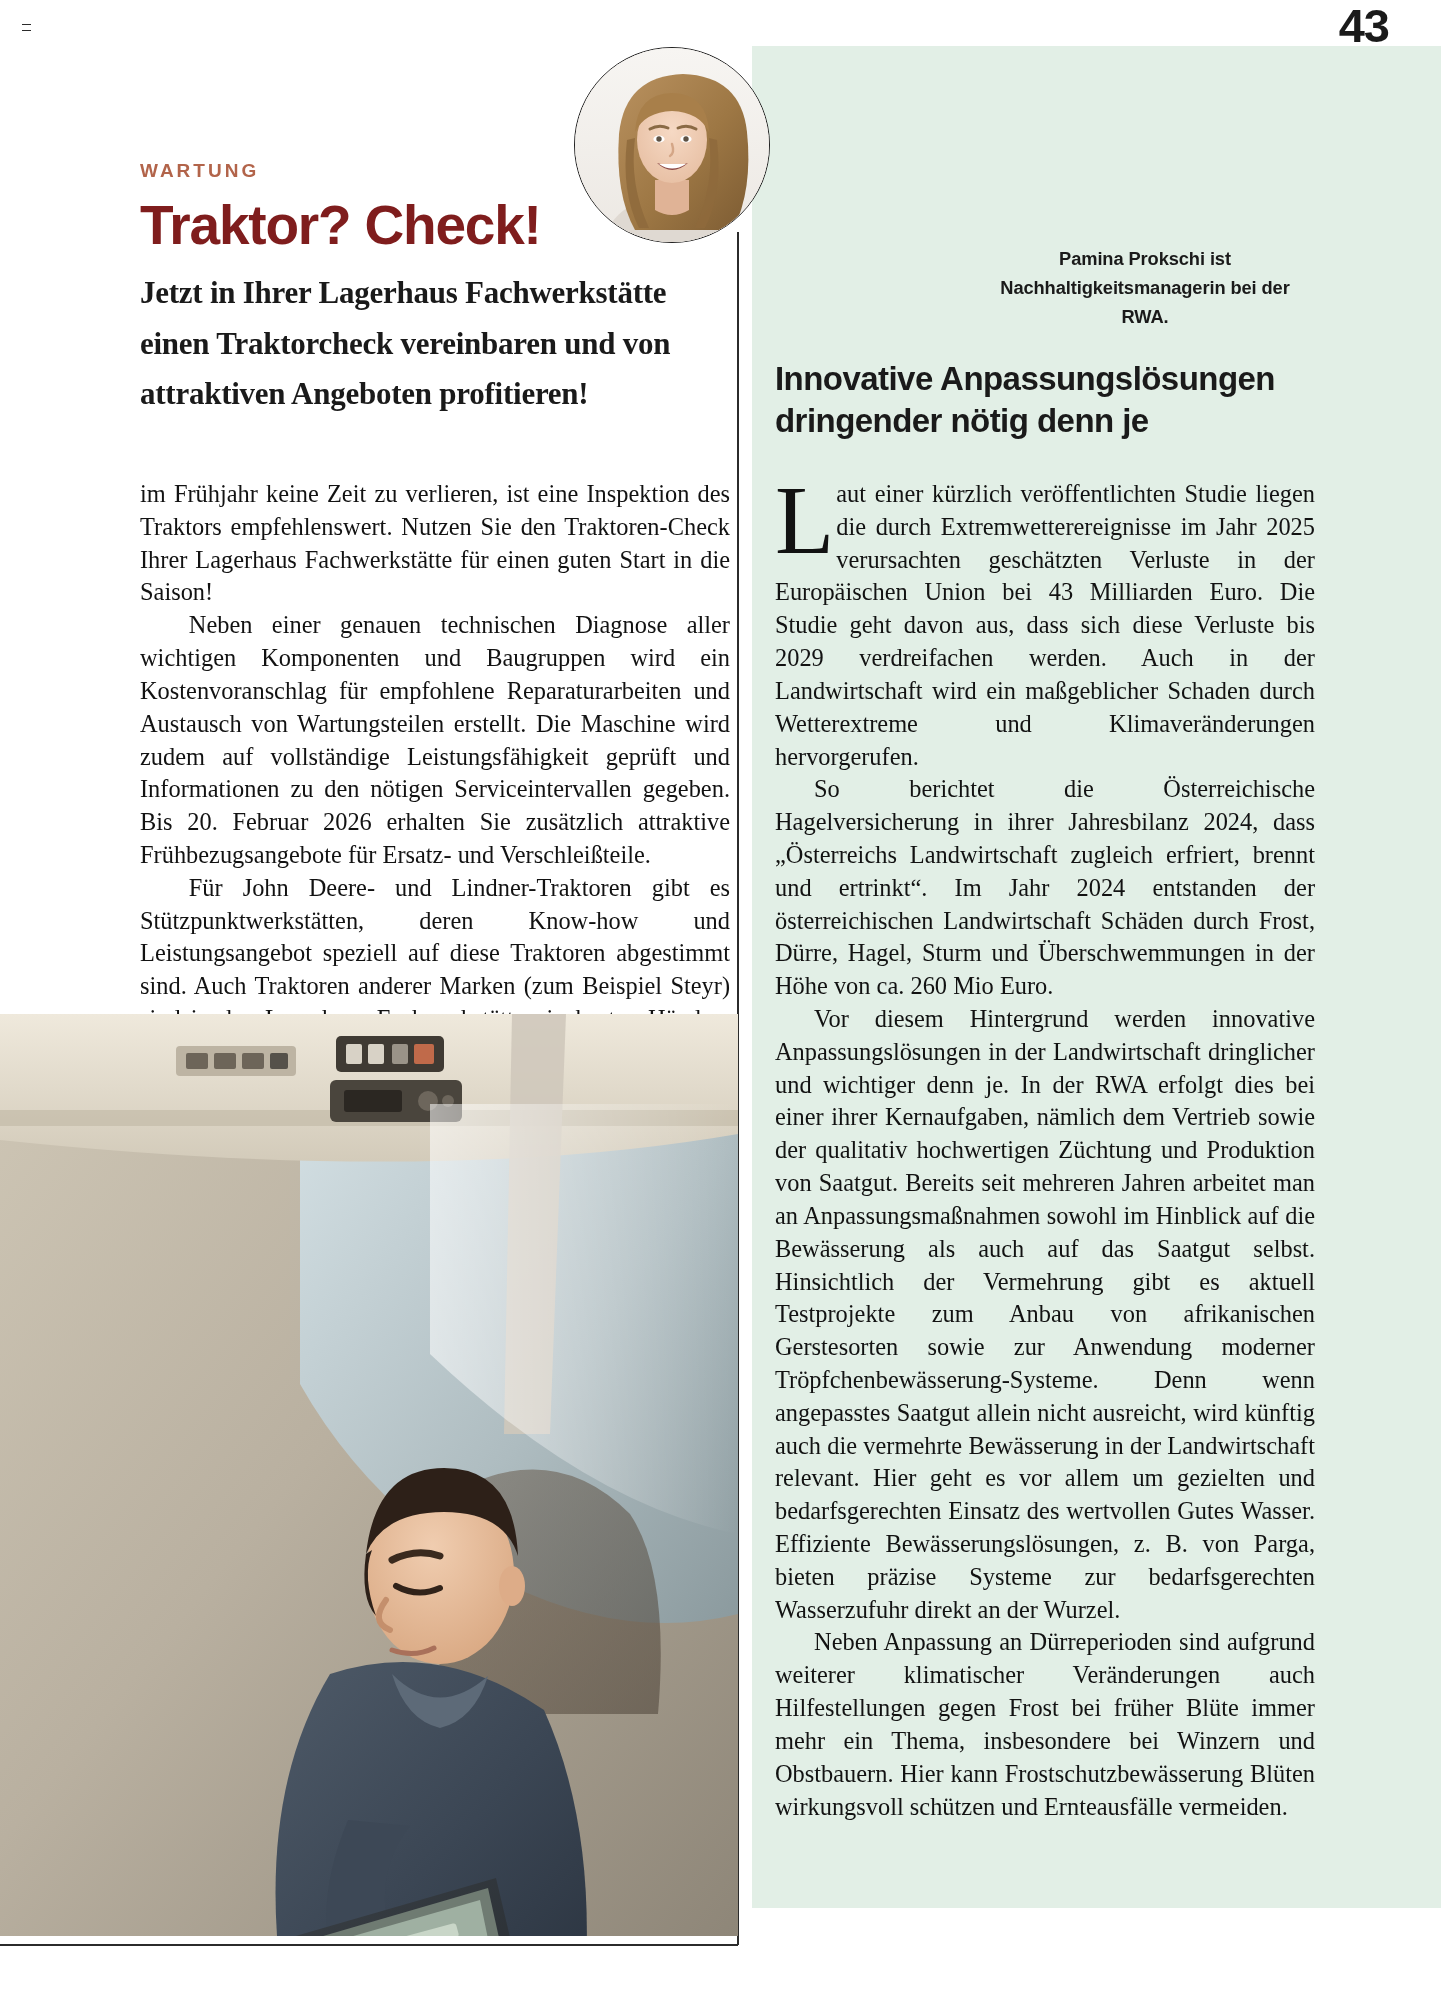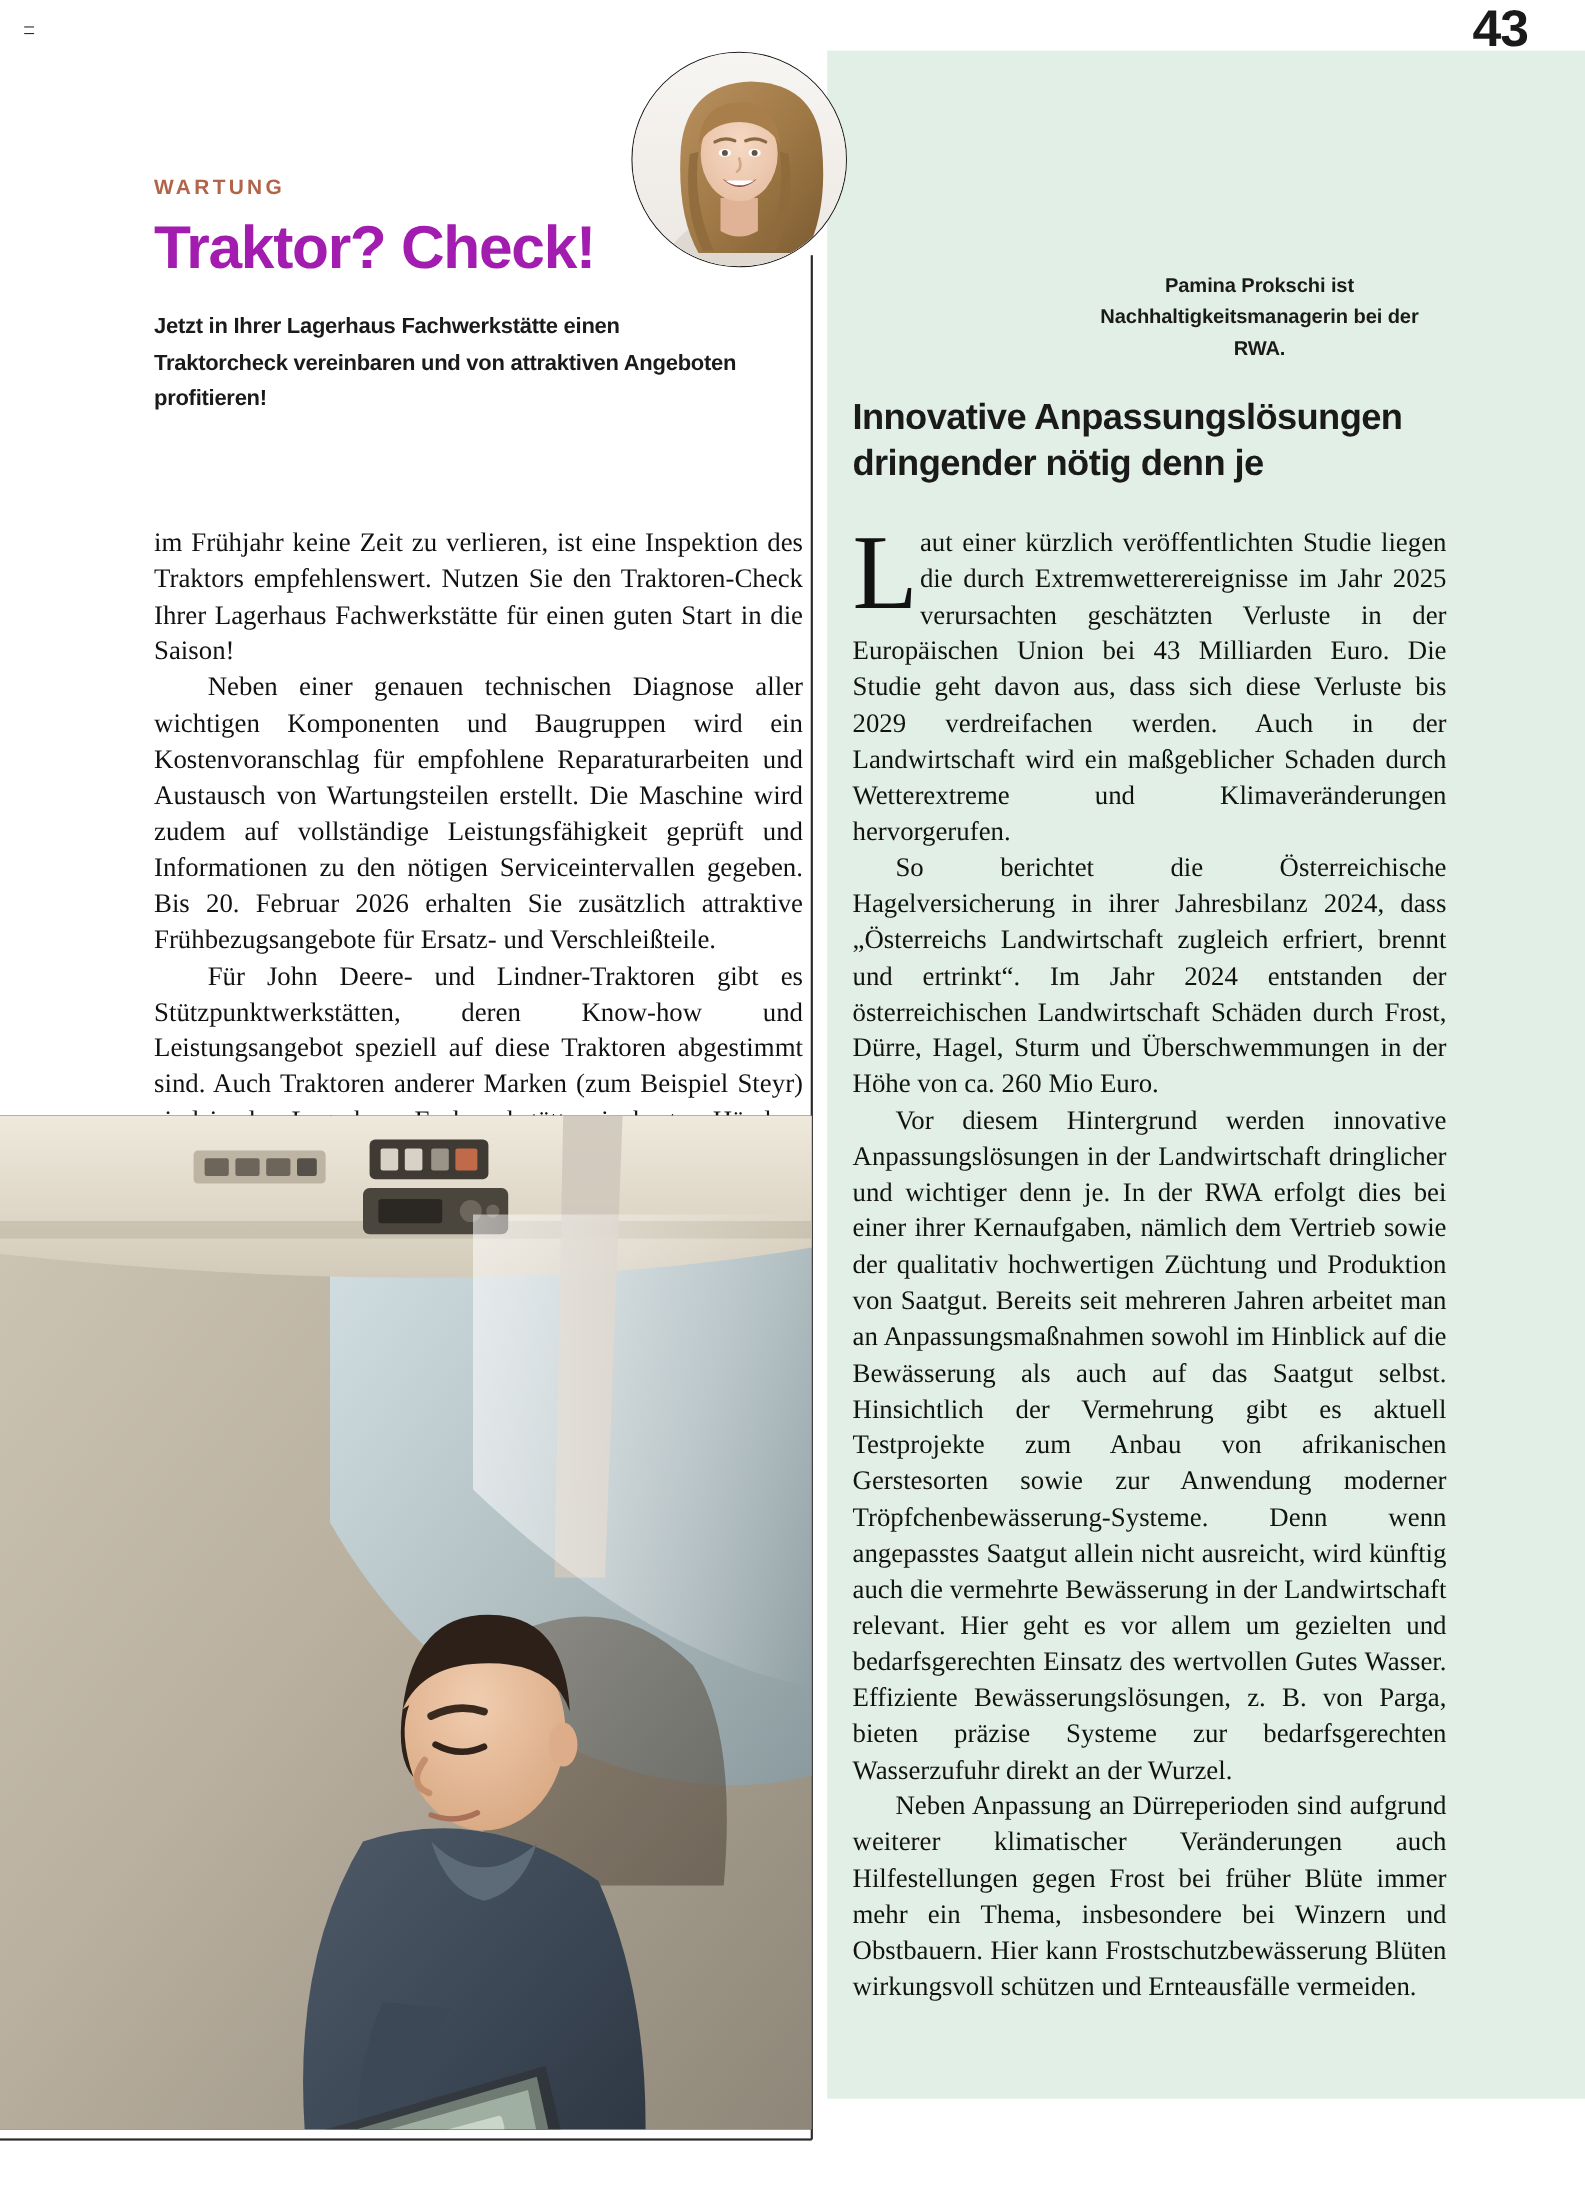--- a/index.html
+++ b/index.html
@@ -79,28 +79,28 @@
     font-size: 19px;
     font-weight: 600;
     letter-spacing: 3.0px;
     color: #b2644a;
     margin: 0 0 14px 0;
   }
   .headline {
     font-family: "Liberation Sans", sans-serif;
     font-size: 55px;
     font-weight: 700;
-    color: #a21caf;
+    color: #7f1d1d;
     letter-spacing: -1.2px;
     line-height: 1.06;
-    margin: 0 0 27px 0;
+    margin: 0 0 14px 0;
   }
   .standfirst {
-    font-family: Liberation Sans, sans-serif;
-    font-size: 20px;
+    font-family: Liberation Serif, serif;
+    font-size: 31px;
     font-weight: 600;
     color: #1a1a1a;
     line-height: 1.63;
     letter-spacing: -0.25px;
     margin: 0;
     max-width: 540px;
   }
 
   .body-serif {
     font-family: "Liberation Serif", serif;

